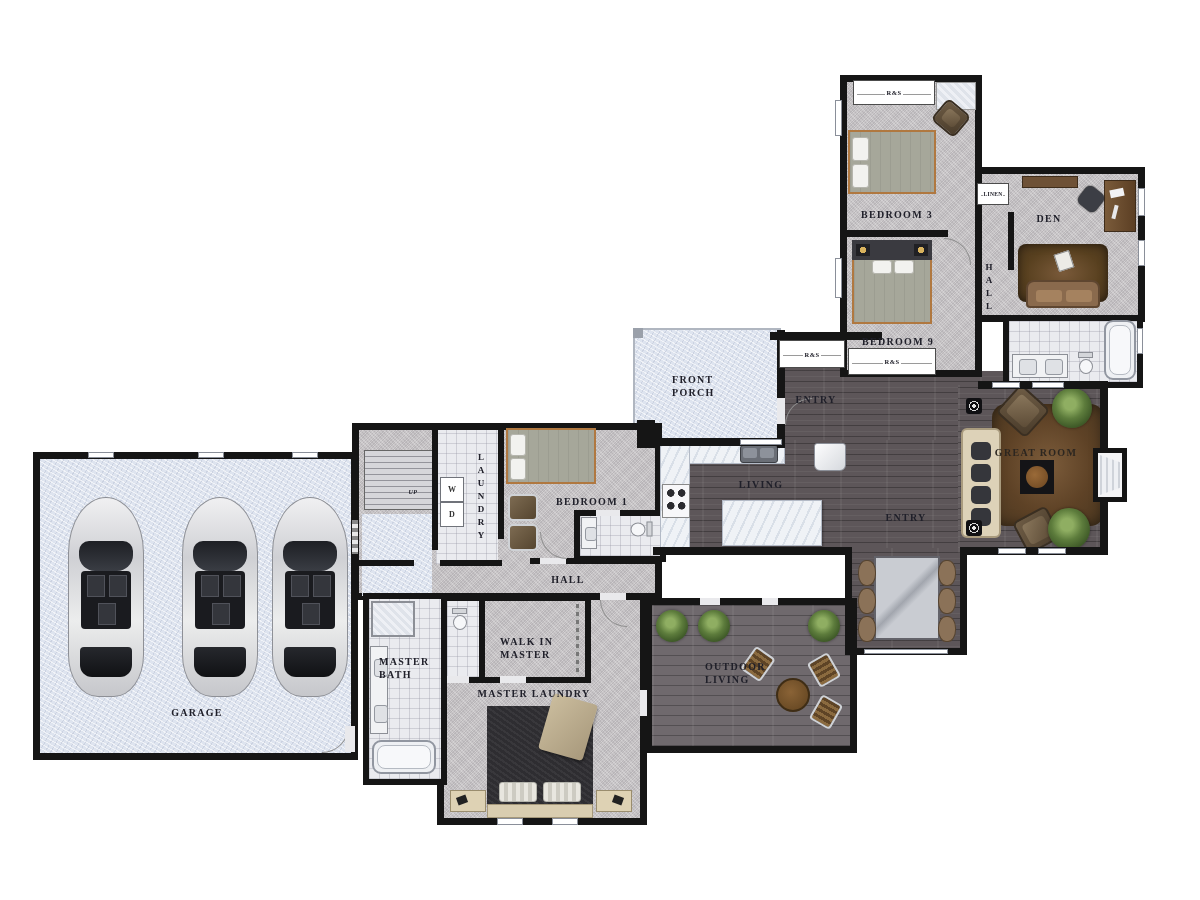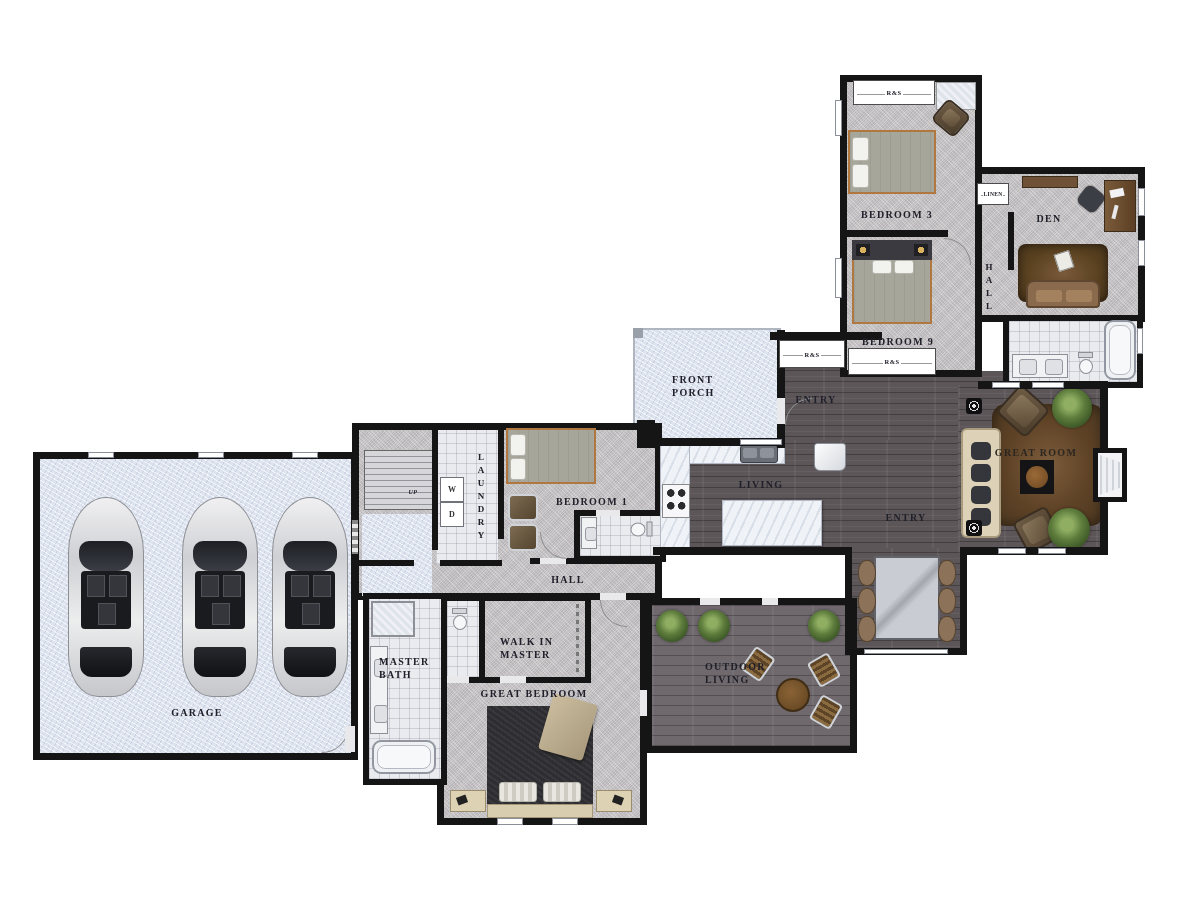--- a/index.html
+++ b/index.html
@@ -335,21 +335,21 @@
     <div class="sink" style="left:6px;top:4px;width:16px;height:14px;"></div>
     <div class="sink" style="left:32px;top:4px;width:16px;height:14px;"></div>
   </div>
   <div class="abs toilet" style="left:1078px;top:352px;"></div>
   <div class="abs tub" style="left:1104px;top:320px;width:32px;height:60px;"></div>
   <div class="abs win" style="left:1137px;top:328px;width:6px;height:26px;"></div>
 
   <div class="abs lbl" style="left:197px;top:712px;">GARAGE</div>
   <div class="abs lbl wrap" style="left:405px;top:668px;width:52px;">MASTER BATH</div>
   <div class="abs lbl wrap" style="left:533px;top:648px;width:66px;">WALK IN MASTER</div>
-  <div class="abs lbl" style="left:534px;top:693px;">GREAT BEDROOM</div>
+  <div class="abs lbl" style="left:534px;top:693px;">MASTER LAUNDRY</div>
   <div class="abs lbl" style="left:592px;top:501px;">BEDROOM 1</div>
   <div class="abs lbl" style="left:568px;top:579px;">HALL</div>
   <div class="abs lbl vtext" style="left:481px;top:452px;transform:translate(-50%,0);font-size:9px;z-index:6;">LAUNDRY</div>
   <div class="abs lbl wrap" style="left:701px;top:386px;width:58px;">FRONT PORCH</div>
   <div class="abs lbl" style="left:816px;top:399px;">ENTRY</div>
   <div class="abs lbl" style="left:761px;top:484px;">LIVING</div>
   <div class="abs lbl" style="left:906px;top:517px;">ENTRY</div>
   <div class="abs lbl" style="left:1036px;top:452px;color:#2c2620;">GREAT ROOM</div>
   <div class="abs lbl wrap" style="left:741px;top:673px;width:72px;">OUTDOOR LIVING</div>
   <div class="abs lbl" style="left:898px;top:341px;">BEDROOM 9</div>

